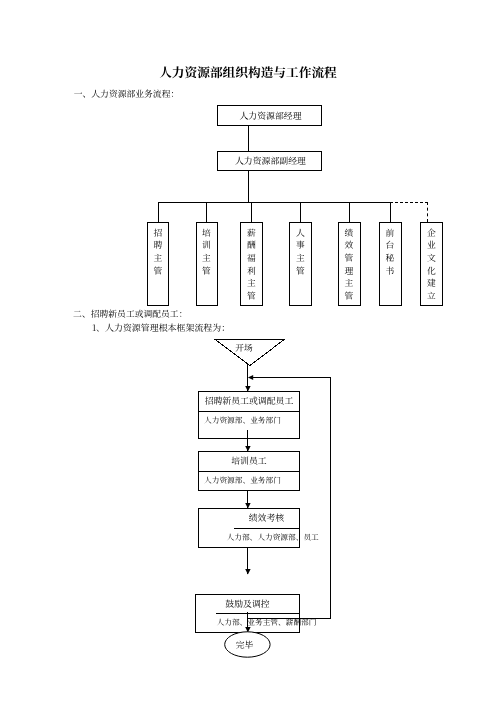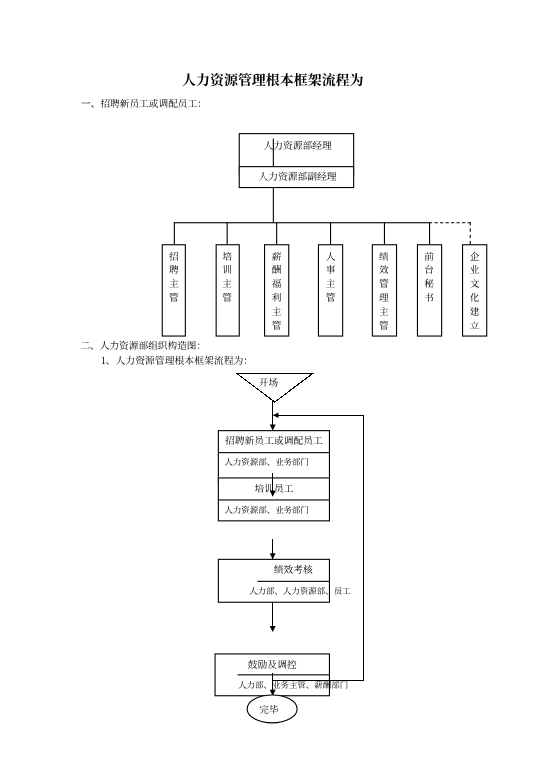--- a/index.html
+++ b/index.html
@@ -37,25 +37,25 @@
   .fbox .top{font-size:8.9px;text-align:center;}
   .fbox .bot{font-size:7.7px;text-align:center;border-top:1.1px solid #000;box-sizing:border-box;}
   .tri{position:absolute;}
   .ell-label{position:absolute;font-size:8.8px;line-height:10px;text-align:center;}
 </style>
 </head>
 <body>
 
 <div class="page">
 
-  <div class="doc-title">人力资源管理根本框架流程为</div>
+  <div class="doc-title">人力资源部组织构造与工作流程</div>
 
-  <div class="heading" style="left:73.7px;top:89px;">一、招聘新员工或调配员工：</div>
+  <div class="heading" style="left:73.7px;top:89px;">一、人力资源部业务流程：</div>
 
-  <div class="obox" style="left:217px;top:121px;width:105px;height:38px;line-height:19px;">人力资源部经理</div>
+  <div class="obox" style="left:217px;top:105px;width:105px;height:21px;line-height:19px;">人力资源部经理</div>
   <div class="ln" style="left:248px;top:126px;width:1px;height:25px;"></div>
   <div class="obox" style="left:217px;top:151px;width:105px;height:20px;line-height:18px;">人力资源部副经理</div>
 
   <div class="ln" style="left:248px;top:171px;width:1px;height:31px;"></div>
   <div class="ln" style="left:158px;top:202px;width:233px;height:1px;"></div>
   <div class="dash-h" style="left:390px;top:202px;width:37.5px;"></div>
 
   <div id="org-units">
       <div class="ln" style="left: 157.5px; top: 202px; width: 1px; height: 21px;"></div>
       <div class="vbox" style="left: 147px; top: 222px; width: 22px; height: 84px; padding-top: 3.8px;">
@@ -107,34 +107,34 @@
       <div class="vbox" style="left: 420px; top: 222px; width: 23px; height: 84px; padding-top: 3.8px;">
         <span>企</span>
         <span>业</span>
         <span>文</span>
         <span>化</span>
         <span>建</span>
         <span>立</span>
       </div>
     </div>
 
-  <div class="heading" style="left:73.1px;top:309px;">二、人力资源部组织构造图：</div>
+  <div class="heading" style="left:73.1px;top:309px;">二、招聘新员工或调配员工：</div>
   <div class="heading" style="left:91.9px;top:323px;font-size:8.95px;">1、人力资源管理根本框架流程为：</div>
 
   <svg class="tri" style="left:213px;top:336px;" width="74" height="32" viewBox="0 0 74 32">
     <polygon points="2.3,3.5 71.3,3.5 36.8,29.5" fill="#fff" stroke="#000" stroke-width="1" shape-rendering="crispEdges"></polygon>
   </svg>
   <div style="position:absolute;left:208px;top:343px;width:72px;text-align:center;font-size:8.8px;line-height:10px;">开场</div>
 
   <div id="flow-boxes">
       <div class="fbox" style="left: 198px; top: 391px; width: 102px; height: 48px;">
         <div class="top" style="height: 19px; line-height: 18px;">招聘新员工或调配员工</div>
         <div class="bot" style="height: 19px; line-height: 18px; white-space: nowrap; overflow: visible;"><span style="position: relative; left: -6.5px;">人力资源部、业务部门</span></div>
       </div>
-      <div class="fbox" style="left: 198px; top: 434px; width: 102px; height: 40px;">
+      <div class="fbox" style="left: 198px; top: 451px; width: 102px; height: 40px;">
         <div class="top" style="height: 19px; line-height: 18px;">培训员工</div>
         <div class="bot" style="height: 19px; line-height: 18px; white-space: nowrap; overflow: visible;"><span style="position: relative; left: -6.5px;">人力资源部、业务部门</span></div>
       </div>
       <div class="fbox" style="left: 198px; top: 508px; width: 102px; height: 40px; padding-left: 35px;">
         <div class="top" style="height: 19px; line-height: 18px;">绩效考核</div>
         <div class="bot" style="height: 19px; line-height: 18px; white-space: nowrap; overflow: visible;"><span style="position: relative; left: -7.5px;">人力部、人力资源部、员工</span></div>
       </div>
       <div class="fbox" style="left: 195px; top: 594px; width: 105px; height: 39px;">
         <div class="top" style="height: 18px; line-height: 17px;">鼓励及调控</div>
         <div class="bot" style="height: 19px; line-height: 18px; white-space: nowrap; overflow: visible; margin-left: 20px;"><span style="position: relative; left: 0.5px;">人力部、业务主管、薪酬部门</span></div>

